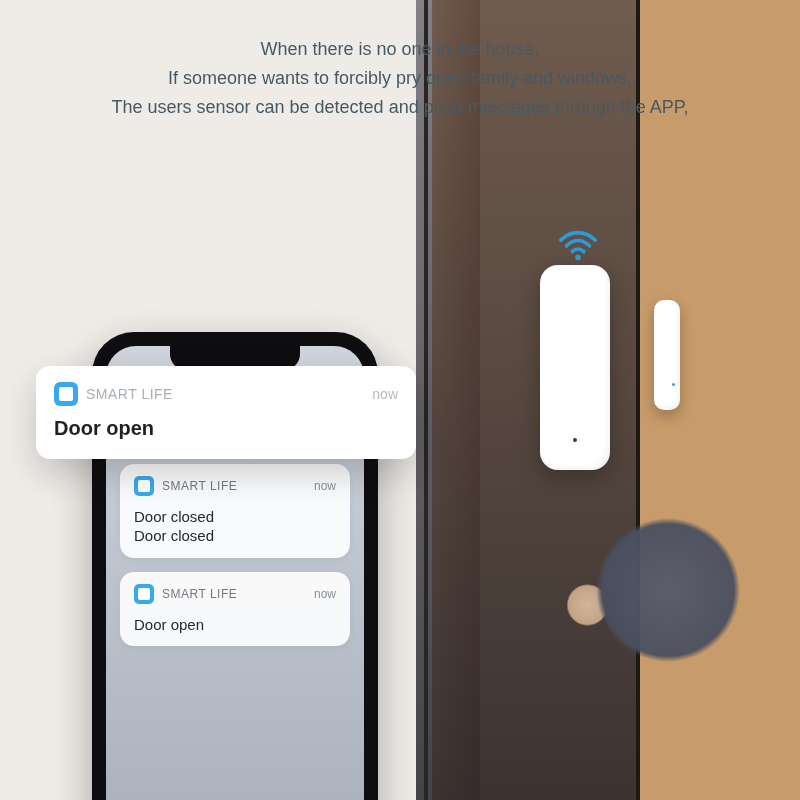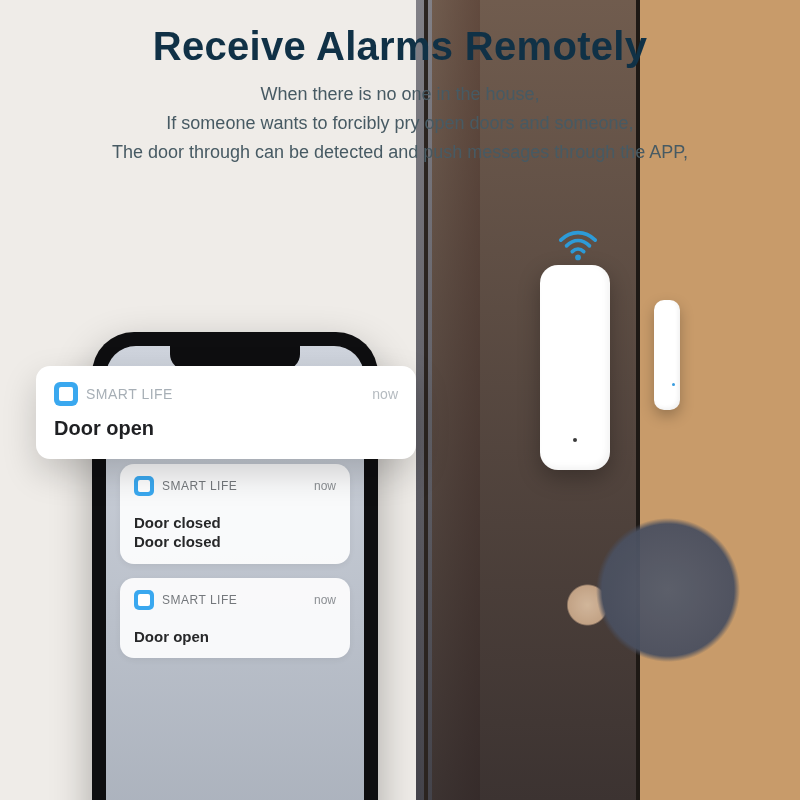--- a/index.html
+++ b/index.html
@@ -165,21 +165,21 @@
     }
     .notif-head {
       display:flex; align-items:center; gap:8px;text-align:center;
     }
     .app-icon {
       width:20px;height:20px;border-radius:5px;background:#3aa8ef;position:relative;flex:0 0 auto;
     }
     .app-icon::before{content:"";position:absolute;inset:4px;background:#fff;border-radius:2px;}
     .app-name { font-size:12px; letter-spacing:0.5px; color:#74787c; font-weight:500; }
     .notif-time { margin-left:auto; font-size:12px; color:#8b8f93; }
-    .notif-body { margin-top:18px; font-size:15px; font-weight:700; color:#272829; line-height:1.25; }
+    .notif-body { margin-top:12px; font-size:15px; font-weight:400; color:#272829; line-height:1.25; }
 
     .hero-notif {
       position: absolute;
       left: 36px; top: 366px;
       width: 380px;
       background: #fff;
       border-radius: 14px;
       padding: 16px 18px 18px 18px;
       box-shadow: 0 14px 34px rgba(0,0,0,0.18);
       z-index: 7;
@@ -193,25 +193,24 @@
 </head>
 <body>
 
 <div class="bg"></div>
 <div class="door-open-area"></div>
 <div class="door-frame-dark"></div>
 <div class="door-frame-dark2"></div>
 <div class="person"></div>
 
 <header class="hdr">
-  <h1>Receive Alarms Remotely</h1>
   <p>
     <span>When there is no one in the house,</span><br>
-    <span>If someone wants to forcibly pry open doors and someone,</span><br>
-    <span>The door through can be detected and push messages through the APP,</span><br>
+    <span>If someone wants to forcibly pry open family and windows,</span><br>
+    <span>The users sensor can be detected and push messages through the APP,</span><br>
   </p>
 </header>
 
 <div class="wifi-icon">
   <svg viewBox="0 0 64 64" fill="none">
     <path d="M8 28 C22 14 42 14 56 28" stroke="#2d9bd8" stroke-width="5" stroke-linecap="round"></path>
     <path d="M16 36 C26 26 38 26 48 36" stroke="#2d9bd8" stroke-width="5" stroke-linecap="round"></path>
     <path d="M24 44 C29 39 35 39 40 44" stroke="#2d9bd8" stroke-width="5" stroke-linecap="round"></path>
     <circle cx="32" cy="52" r="4" fill="#2d9bd8"></circle>
   </svg>

